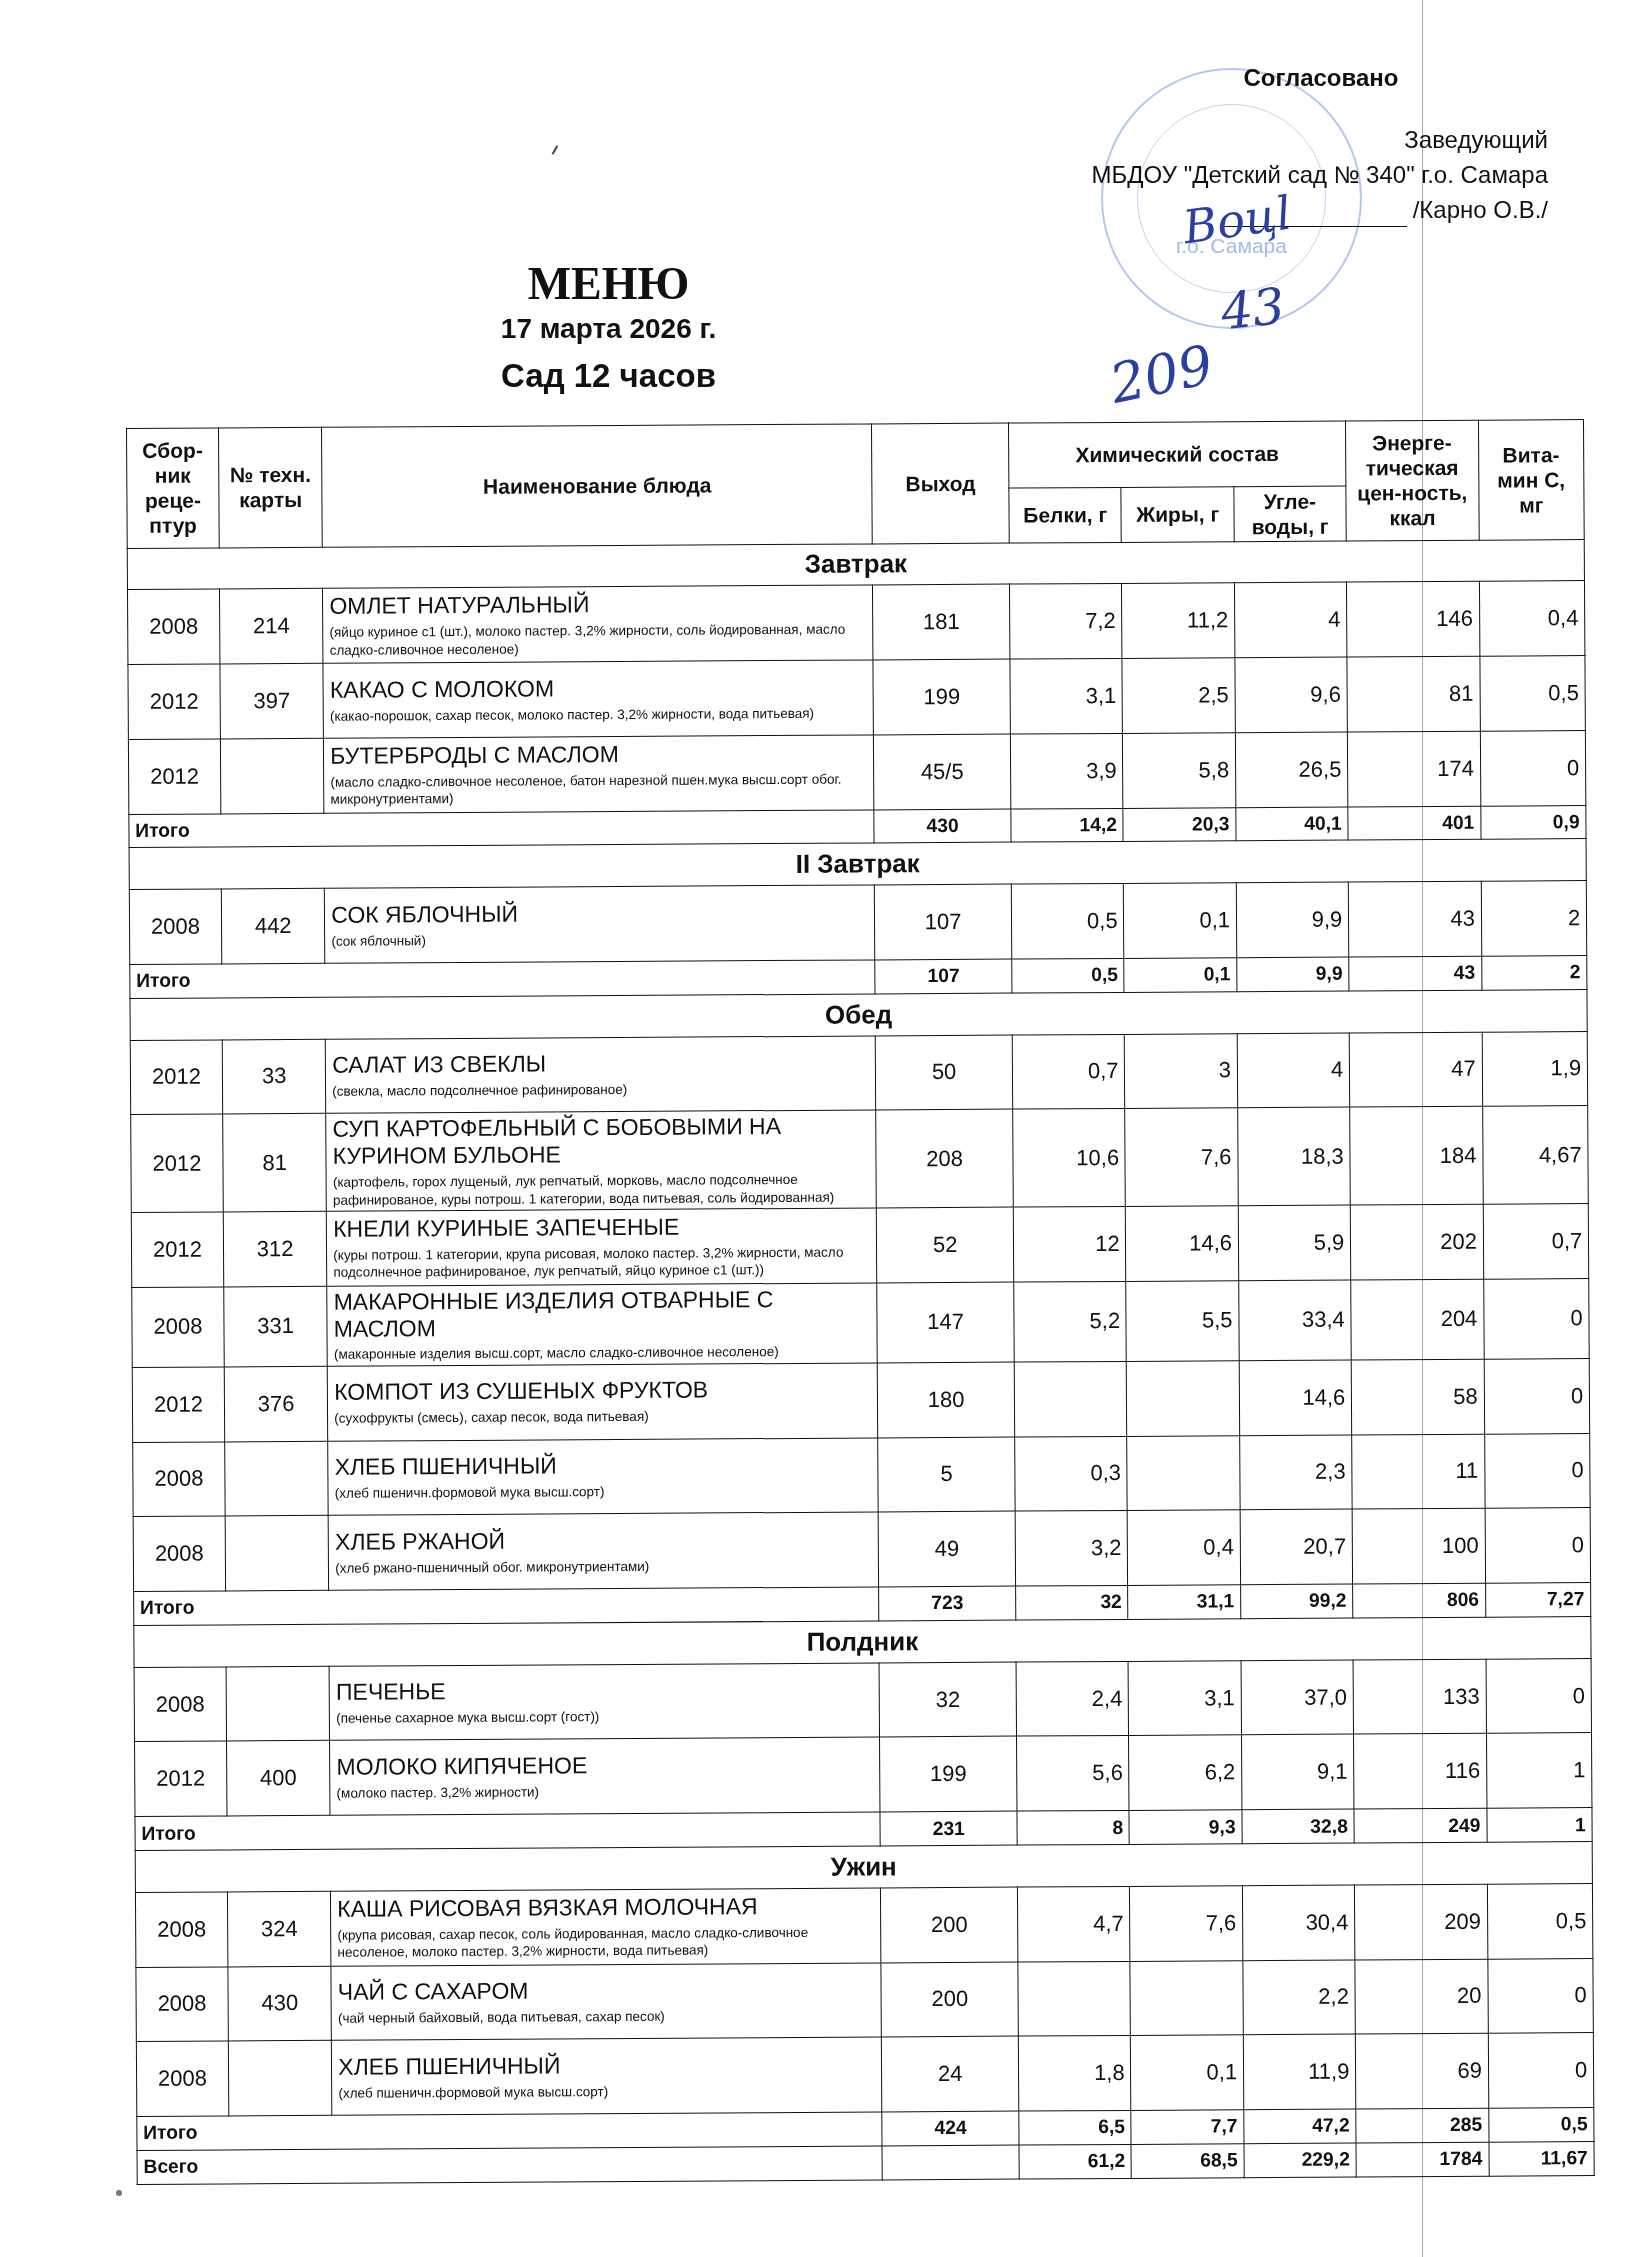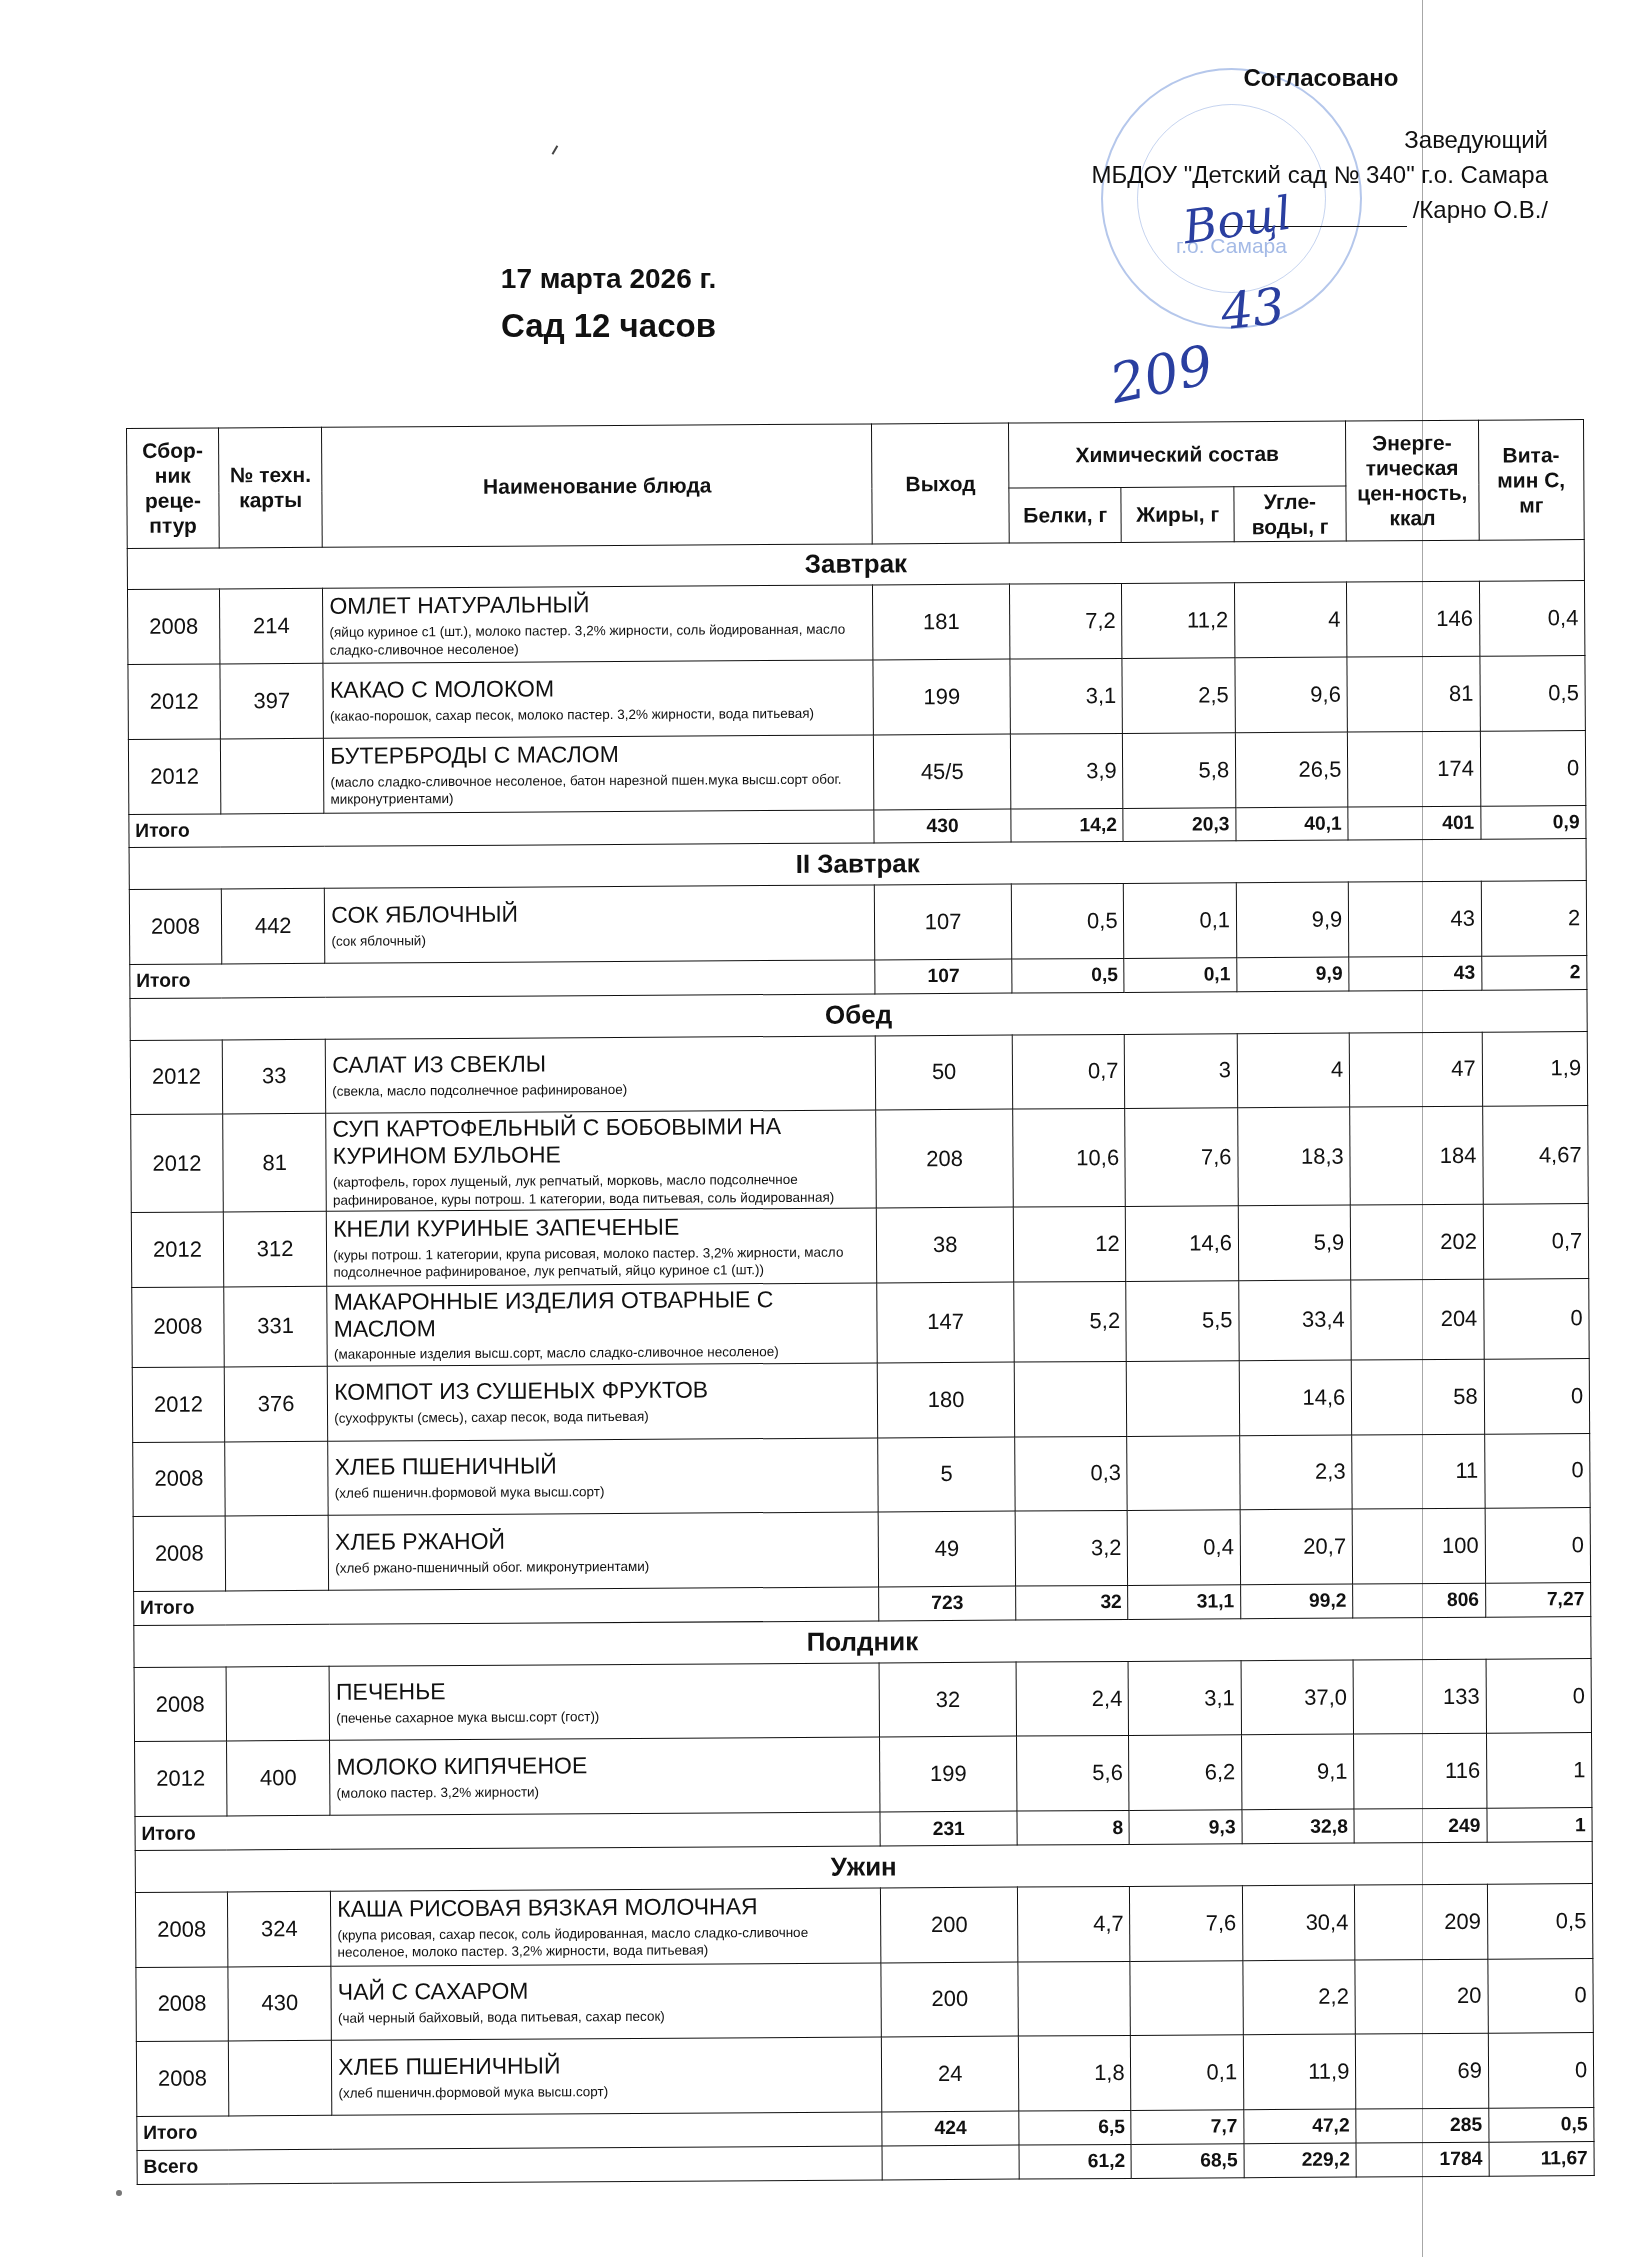--- a/index.html
+++ b/index.html
@@ -80,20 +80,21 @@
   <div>
     <span class="sig-line"></span><span>/Карно О.В./</span>
   </div>
 </div>
 
 <div class="handwritten hw-sig">Boцl</div>
 <div class="handwritten hw-43">43</div>
 <div class="handwritten hw-209">209</div>
 
 <div class="heading">
+  <div class="menu-title">МЕНЮ</div>
   <div class="date">17 марта 2026 г.</div>
   <div class="group">Сад 12 часов</div>
 </div>
 
 <table class="menu">
   <thead>
     <tr>
       <th class="col-book" rowspan="2">Сбор-ник реце-птур</th>
       <th class="col-card" rowspan="2">№ техн. карты</th>
       <th class="col-name" rowspan="2">Наименование блюда</th>
@@ -220,21 +221,21 @@
         <td class="num">184</td>
         <td class="num">4,67</td>
       </tr>
       <tr class="item">
         <td class="center">2012</td>
         <td class="center">312</td>
         <td class="name">
           <div class="dish">КНЕЛИ КУРИНЫЕ  ЗАПЕЧЕНЫЕ</div>
           <div class="ingr">(куры потрош. 1 категории, крупа рисовая, молоко пастер. 3,2% жирности, масло подсолнечное рафинированое, лук репчатый, яйцо куриное с1 (шт.))</div>
         </td>
-        <td class="center">38</td>
+        <td class="center">52</td>
         <td class="num">12</td>
         <td class="num">14,6</td>
         <td class="num">5,9</td>
         <td class="num">202</td>
         <td class="num">0,7</td>
       </tr>
       <tr class="item">
         <td class="center">2008</td>
         <td class="center">331</td>
         <td class="name">

